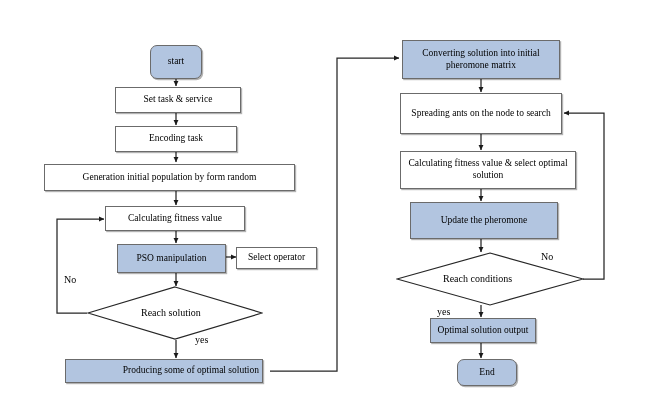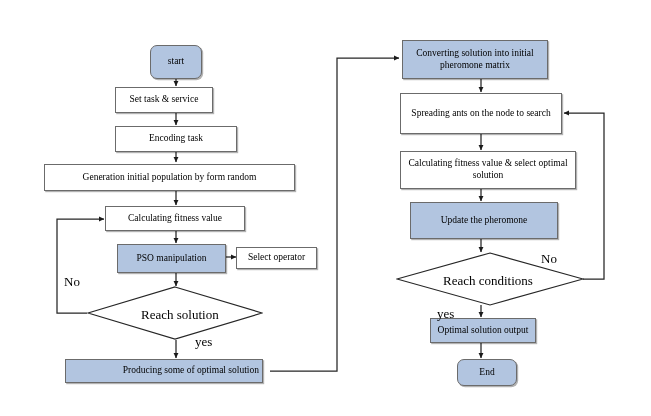--- a/index.html
+++ b/index.html
@@ -36,21 +36,21 @@
     box-shadow: 1.2px 1.2px 0 rgba(0,0,0,0.30);
     padding: 1px 3px;
     z-index: 3;
   }
   .fill-blue { background: #b2c5e0; }
   .fill-white { background: #ffffff; }
   .rounded { border-radius: 7px; }
   .edge-label {
     position: absolute;
     font-family: "Liberation Serif", "DejaVu Serif", serif;
-    font-size: 13px;
+    font-size: 10px;
     color: #000000;
     z-index: 4;
     white-space: nowrap;
   }
 </style>
 </head>
 <body>
 
 <div id="canvas">
 
@@ -84,21 +84,21 @@
 
       <path d="M583,279 L604,279 L604,113 L564,113" marker-end="url(#arrow)"></path>
 
     </g>
   </svg>
 
   <div class="node fill-blue rounded" style="left:150px; top:45px; width:52px; height:34px;">
     <span>start</span>
   </div>
 
-  <div class="node fill-white" style="left:115px; top:87px; width:98px; height:26px;">
+  <div class="node fill-white" style="left:115px; top:87px; width:126px; height:26px;">
     <span>Set task &amp; service</span>
   </div>
 
   <div class="node fill-white" style="left:115px; top:126px; width:122px; height:26px;">
     <span>Encoding task</span>
   </div>
 
   <div class="node fill-white" style="left:44px; top:164px; width:251px; height:27px;">
     <span>Generation initial population by form random</span>
   </div>
@@ -120,21 +120,21 @@
   </svg>
   <div class="edge-label" style="left:141px; top:307px;">Reach solution</div>
 
   <div class="node fill-blue" style="left:65px; top:359px; width:198px; height:24px;justify-content:flex-end;">
     <span>Producing some of optimal solution</span>
   </div>
 
   <div class="edge-label" style="left:64px; top:274px;">No</div>
   <div class="edge-label" style="left:195px; top:334px;">yes</div>
 
-  <div class="node fill-blue" style="left:402px; top:40px; width:146px; height:39px;">
+  <div class="node fill-blue" style="left:402px; top:40px; width:158px; height:39px;">
     <span>Converting solution into initial pheromone matrix</span>
   </div>
 
   <div class="node fill-white" style="left:400px; top:93px; width:162px; height:41px;">
     <span>Spreading ants on the node to search</span>
   </div>
 
   <div class="node fill-white" style="left:400px; top:151px; width:176px; height:38px;">
     <span>Calculating fitness value &amp; select optimal solution</span>
   </div>

